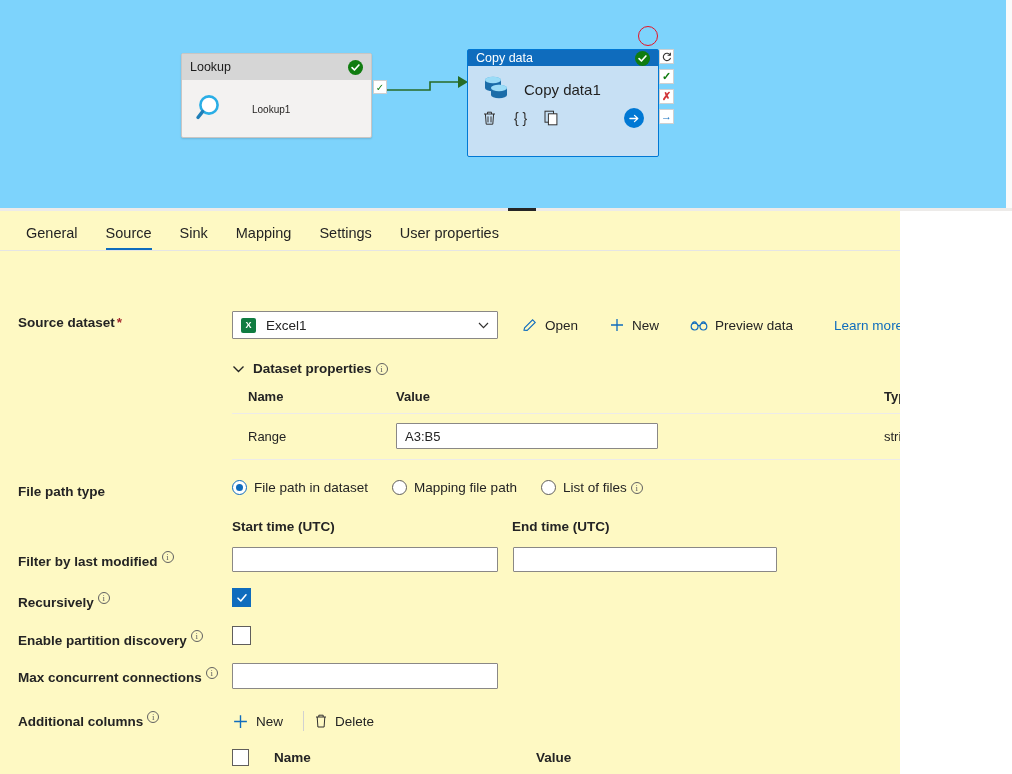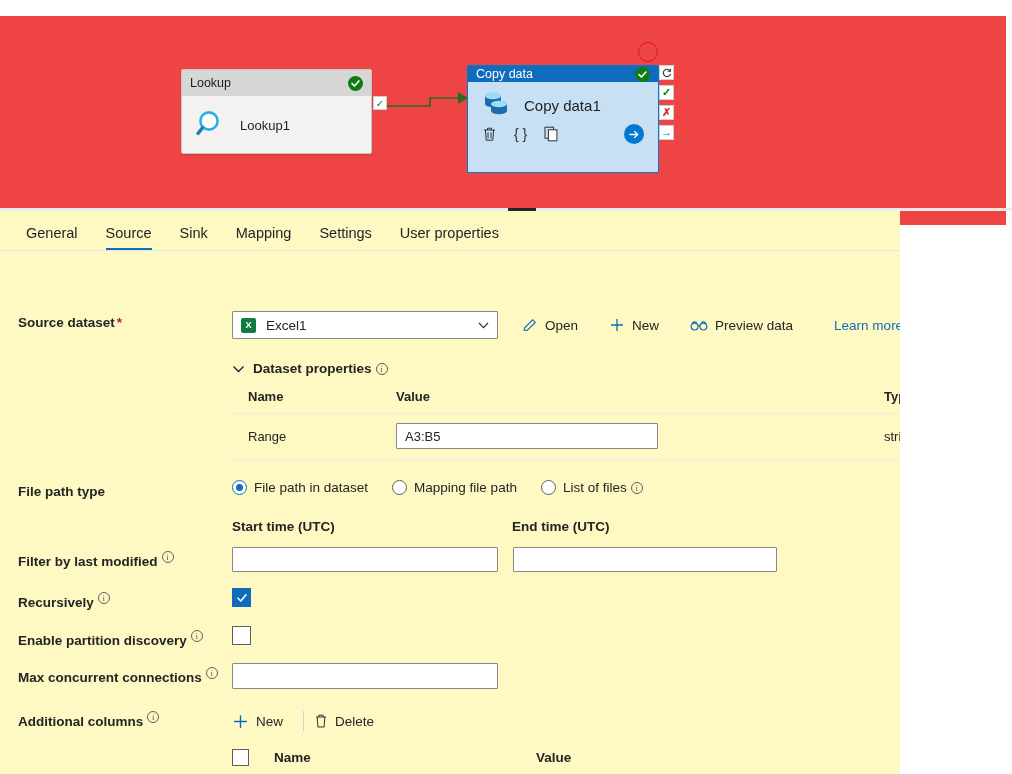--- a/index.html
+++ b/index.html
@@ -8,23 +8,23 @@
     width: 1012px; height: 774px;
     background: #ffffff;
     font-family: "Liberation Sans", sans-serif;
     color: #242424;
     overflow: hidden;
   }
   #root { position: relative; width: 1012px; height: 774px; }
 
   
   #canvas {
-    position: absolute; left: 0; top: 16px;
+    position: absolute; left: 0; top: 0;
     width: 1012px; height: 209px;
-    background: #ef4444;
+    background: #7dd3fc;
     overflow: hidden;
   }
   .node {
     position: absolute;
     border-radius: 2px;
   }
   
   #node-lookup {
     left: 181px; top: 53px; width: 191px; height: 85px;
     background: #f3f2f1;
@@ -45,21 +45,21 @@
   }
   .node-title { flex: 1 1 auto; }
   .badge-ok {
     width: 15px; height: 15px; border-radius: 50%;
     background: #107c10;
     display: flex; align-items: center; justify-content: center;
     color: #fff; font-size: 10px; line-height: 1;
     flex: 0 0 auto;
   }
   .lookup-name {
-    font-size: 13px; color: #201f1e; margin-left: 12px;
+    font-size: 10px; color: #201f1e; margin-left: 24px;
   }
 
   
   #node-copy {
     left: 467px; top: 49px; width: 192px; height: 108px;
     background: #c7e0f4;
     border: 1px solid #0078d4;
   }
   #node-copy .node-header {
     height: 16px;

